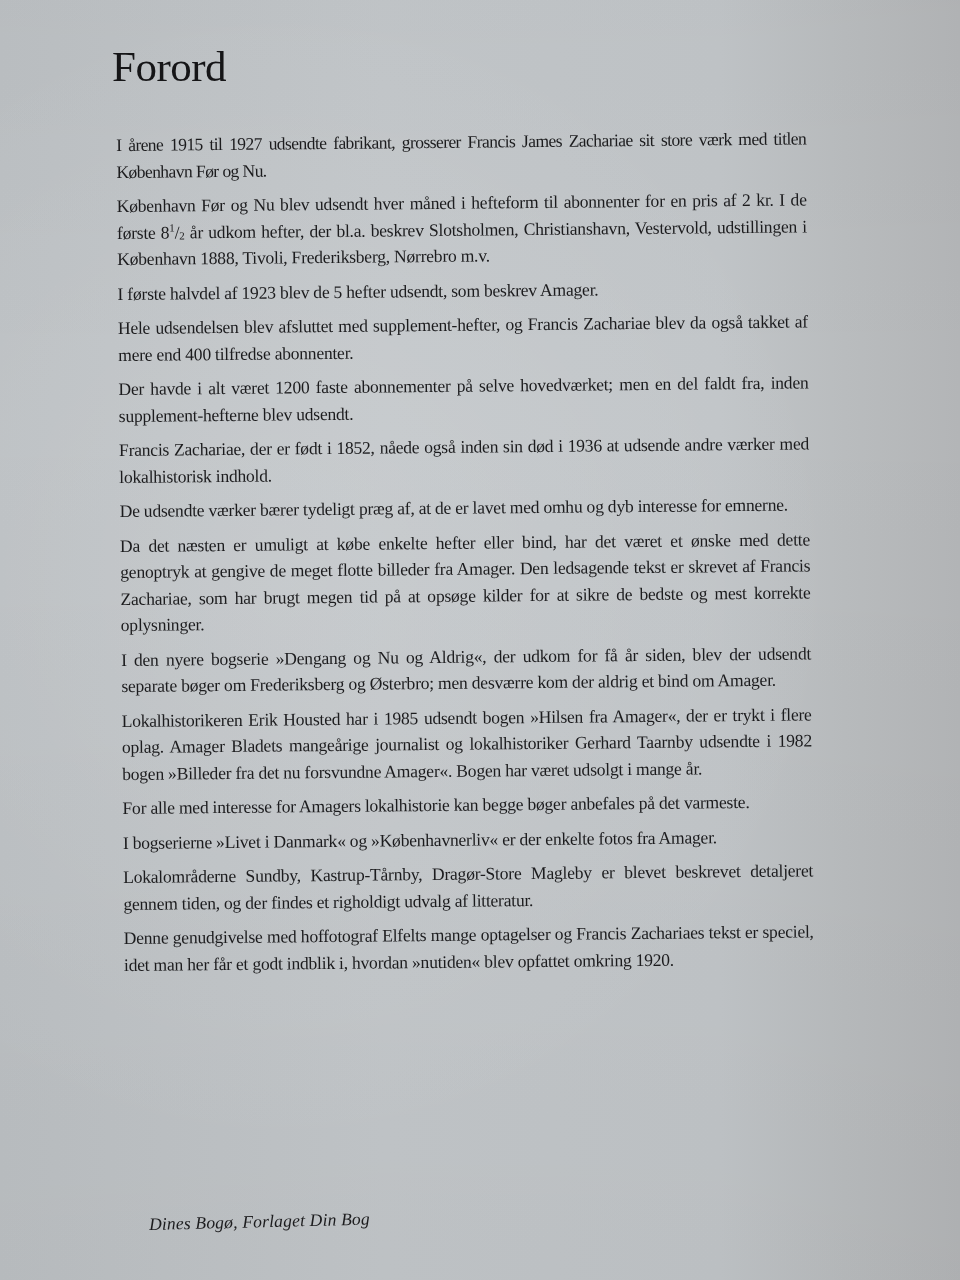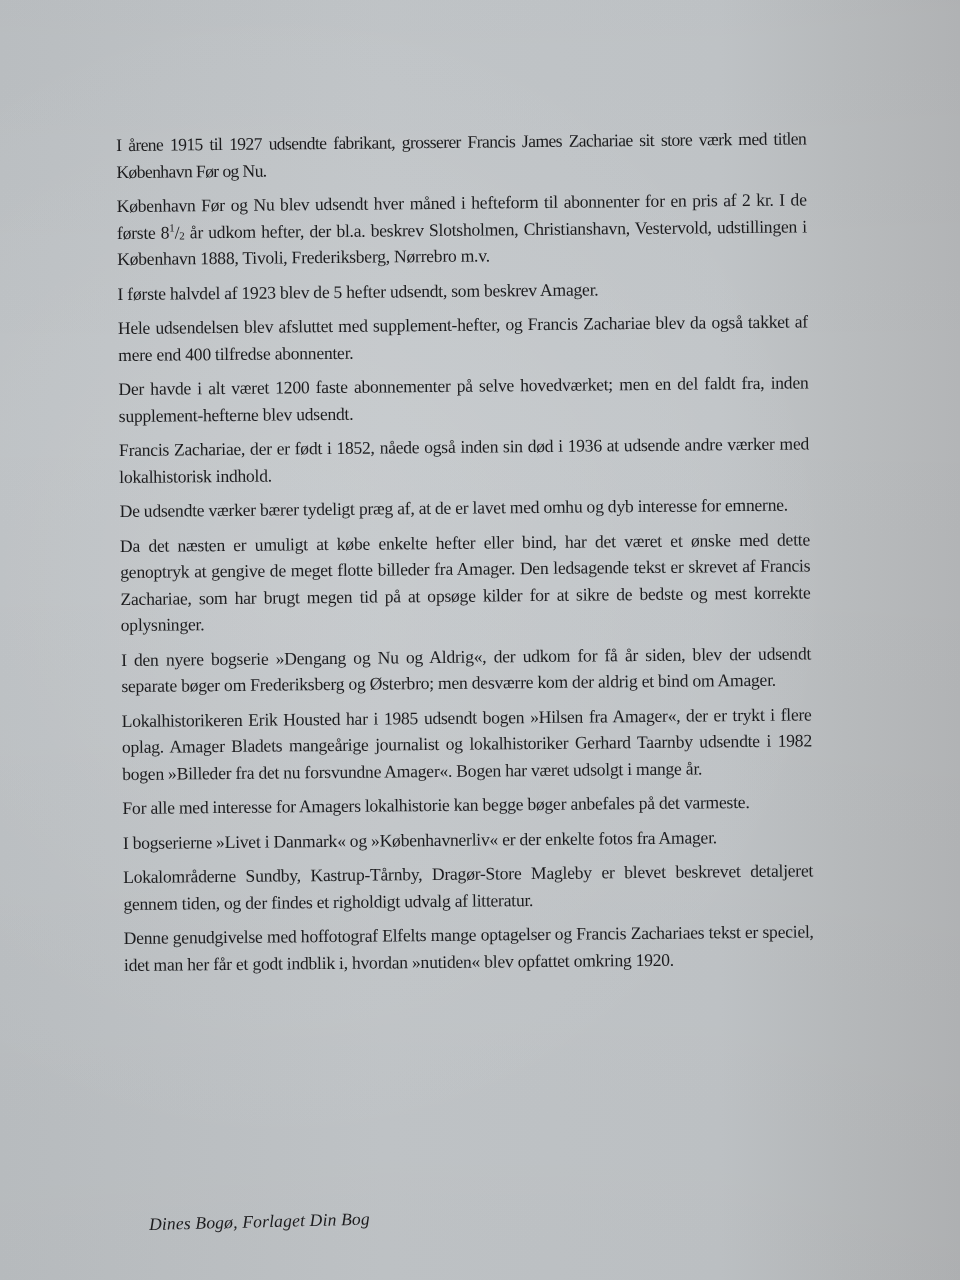--- a/index.html
+++ b/index.html
@@ -67,20 +67,21 @@
       transform-origin: left center;
       letter-spacing: 0.2px;
     }
     
     .body-text { transform: rotate(-0.55deg); transform-origin: 0 0; }
   </style>
 </head>
 <body>
 
 <div class="page">
+  <h1 class="title">Forord</h1>
 
   <div class="body-text">
     <p class="para p1">I årene 1915 til 1927 udsendte fabrikant, grosserer Francis James Zachariae sit store værk med titlen København Før og Nu.</p>
     <p class="para"><span>København Før og Nu blev udsendt hver måned i hefteform til abonnenter for en pris af 2 kr. I de første </span><span class="frac"><span>8</span><sup>1</sup><span>/</span><sub>2</sub></span><span> år udkom hefter, der bl.a. beskrev Slotsholmen, Christianshavn, Vestervold, udstillingen i København 1888, Tivoli, Frederiksberg, Nørrebro m.v.</span></p>
     <p class="para">I første halvdel af 1923 blev de 5 hefter udsendt, som beskrev Amager.</p>
     <p class="para">Hele udsendelsen blev afsluttet med supplement-hefter, og Francis Zachariae blev da også takket af mere end 400 tilfredse abonnenter.</p>
     <p class="para">Der havde i alt været 1200 faste abonnementer på selve hovedværket; men en del faldt fra, inden supplement-hefterne blev udsendt.</p>
     <p class="para">Francis Zachariae, der er født i 1852, nåede også inden sin død i 1936 at udsende andre værker med lokalhistorisk indhold.</p>
     <p class="para">De udsendte værker bærer tydeligt præg af, at de er lavet med omhu og dyb interesse for emnerne.</p>
     <p class="para">Da det næsten er umuligt at købe enkelte hefter eller bind, har det været et ønske med dette genoptryk at gengive de meget flotte billeder fra Amager. Den ledsagende tekst er skrevet af Francis Zachariae, som har brugt megen tid på at opsøge kilder for at sikre de bedste og mest korrekte oplysninger.</p>

